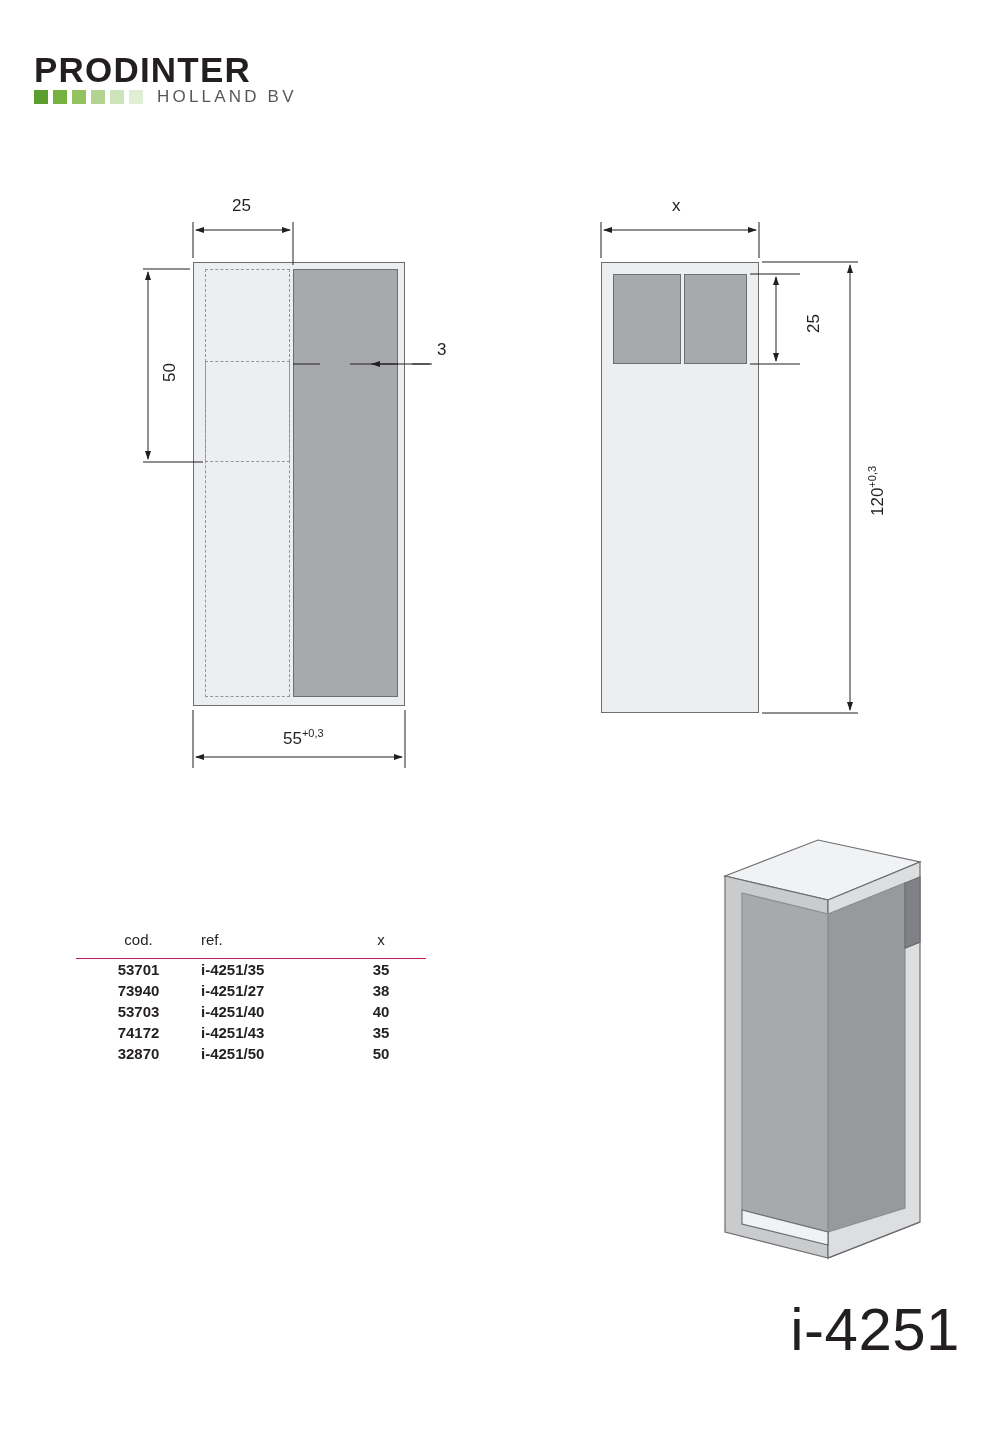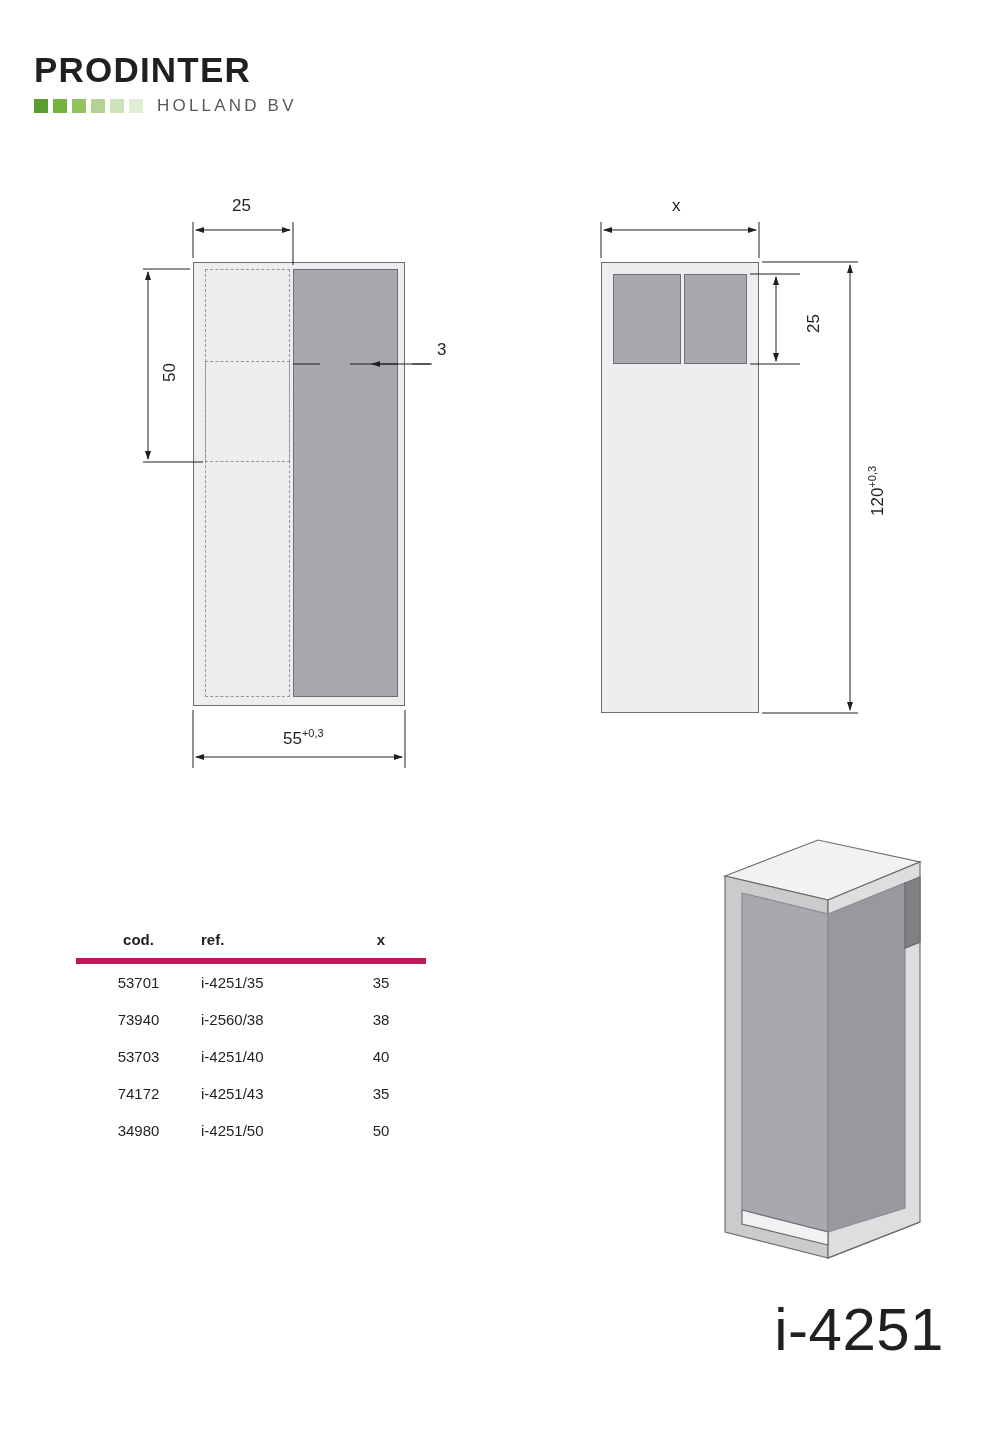--- a/index.html
+++ b/index.html
@@ -30,21 +30,20 @@
     font-size: 35px;
     font-weight: bold;
     letter-spacing: 1.2px;
     color: #231f20;
     line-height: 1;
     margin-top: 8px;
   }
   .logo-sub {
     display: flex;
     align-items: center;
-    margin-top: 9px;
   }
   .logo-squares {
     display: flex;
     gap: 5px;
     margin-right: 14px;
   }
   .logo-squares i {
     display: block;
     width: 14px;
     height: 14px;
@@ -97,42 +96,43 @@
   .spec-table {
     position: absolute;
     left: 76px;
     top: 925px;
     width: 350px;
     border-collapse: collapse;
     font-size: 15px;
     color: #231f20;
   }
   .spec-table th {
+    font-weight: normal;
+    padding: 6px 0 10px 0;
+    border-bottom: 1px solid #be185d;
+  }
+  .spec-table td {
+    padding: 2px 0;
+    text-align: center;
     font-weight: bold;
-    padding: 6px 0 10px 0;
-    border-bottom: 6px solid #be185d;
-  }
-  .spec-table td {
-    padding: 10px 0;
-    text-align: center;
   }
   .spec-table th.c1, .spec-table td.c1 { width: 125px; text-align: center; }
   .spec-table th.c2, .spec-table td.c2 { width: 135px; text-align: left; }
   .spec-table th.c3, .spec-table td.c3 { width: 90px;  text-align: center; }
   
   .footnote {
     position: absolute;
     left: 68px;
     top: 1343px;
     font-size: 14.5px;
     color: #231f20;
   }
   .partcode {
     position: absolute;
-    right: 56px;
+    right: 40px;
     top: 1295px;
     font-size: 60px;
     color: #231f20;
     letter-spacing: 0.5px;
   }
 </style>
 </head>
 <body>
 
 <div class="page">
@@ -250,35 +250,35 @@
       </tr>
     </thead>
     <tbody>
       <tr>
         <td class="c1">53701</td>
         <td class="c2">i-4251/35</td>
         <td class="c3">35</td>
       </tr>
       <tr>
         <td class="c1">73940</td>
-        <td class="c2">i-2560/38</td>
+        <td class="c2">i-4251/27</td>
         <td class="c3">38</td>
       </tr>
       <tr>
         <td class="c1">53703</td>
         <td class="c2">i-4251/40</td>
         <td class="c3">40</td>
       </tr>
       <tr>
         <td class="c1">74172</td>
         <td class="c2">i-4251/43</td>
         <td class="c3">35</td>
       </tr>
       <tr>
-        <td class="c1">34980</td>
+        <td class="c1">32870</td>
         <td class="c2">i-4251/50</td>
         <td class="c3">50</td>
       </tr>
     </tbody>
   </table>
 
   <div class="partcode">i-4251</div>
 
 </div>
 

